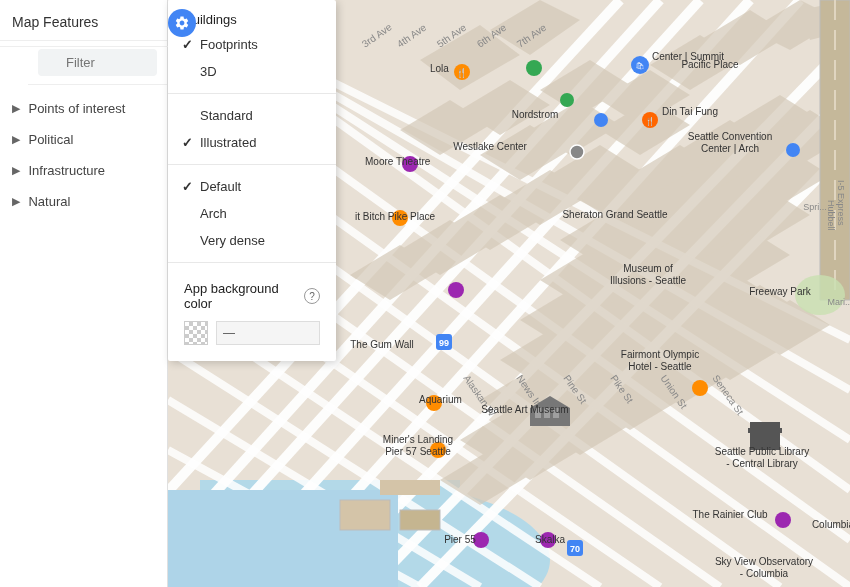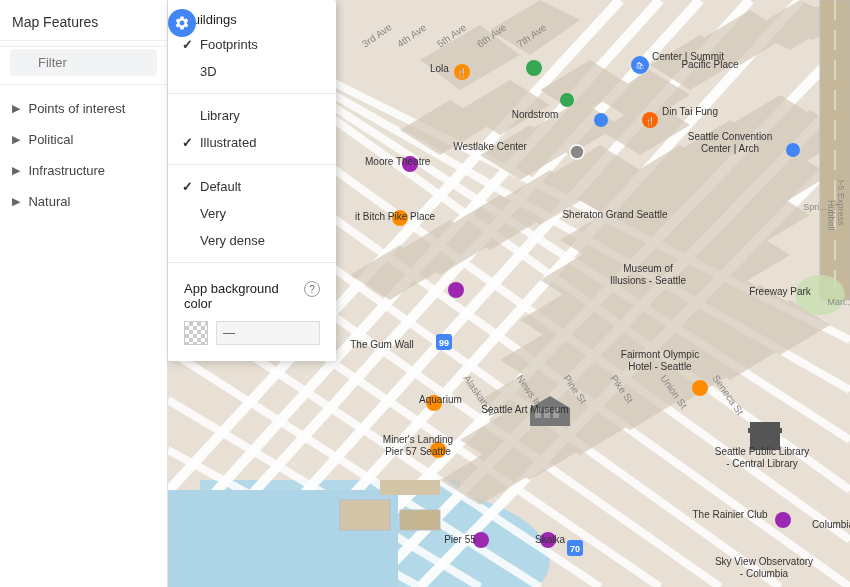--- a/index.html
+++ b/index.html
@@ -44,20 +44,21 @@
     }
 
     .gear-icon-svg {
       width: 16px; height: 16px;
       fill: white;
     }
 
     .filter-bar {
       padding: 8px 10px;
       border-bottom: 1px solid #eee;
+      margin-left: 28px;
     }
 
     .filter-input {
       width: 100%;
       border: none;
       background: #f1f3f4;
       border-radius: 4px;
       padding: 6px 10px 6px 28px;
       font-size: 13px;
       color: #555;
@@ -138,20 +139,21 @@
 
     .section-divider {
       border: none;
       border-top: 1px solid #e8e8e8;
       margin: 8px 0;
     }
 
     .app-bg-section {
       padding: 10px 16px;
       display: flex;
+      align-items: center;
       gap: 6px;
     }
 
     .app-bg-label {
       font-size: 13px;
       font-weight: 500;
       color: #222;
       flex: 1;
     }
 
@@ -472,36 +474,36 @@
     <span>Footprints</span>
   </div>
   <div class="menu-item">
     <span>3D</span>
   </div>
 
   <hr class="section-divider">
 
 
   <div class="menu-item">
-    <span>Library</span>
+    <span>Standard</span>
   </div>
   <div class="menu-item">
     <span class="check">✓</span>
     <span>Illustrated</span>
   </div>
 
   <hr class="section-divider">
 
 
   <div class="menu-item">
     <span class="check">✓</span>
     <span>Default</span>
   </div>
   <div class="menu-item">
-    <span>Very</span>
+    <span>Arch</span>
   </div>
   <div class="menu-item">
     <span>Very dense</span>
   </div>
 
   <hr class="section-divider">
 
   <div class="app-bg-section">
     <span class="app-bg-label">App background color</span>
     <div class="help-icon">

